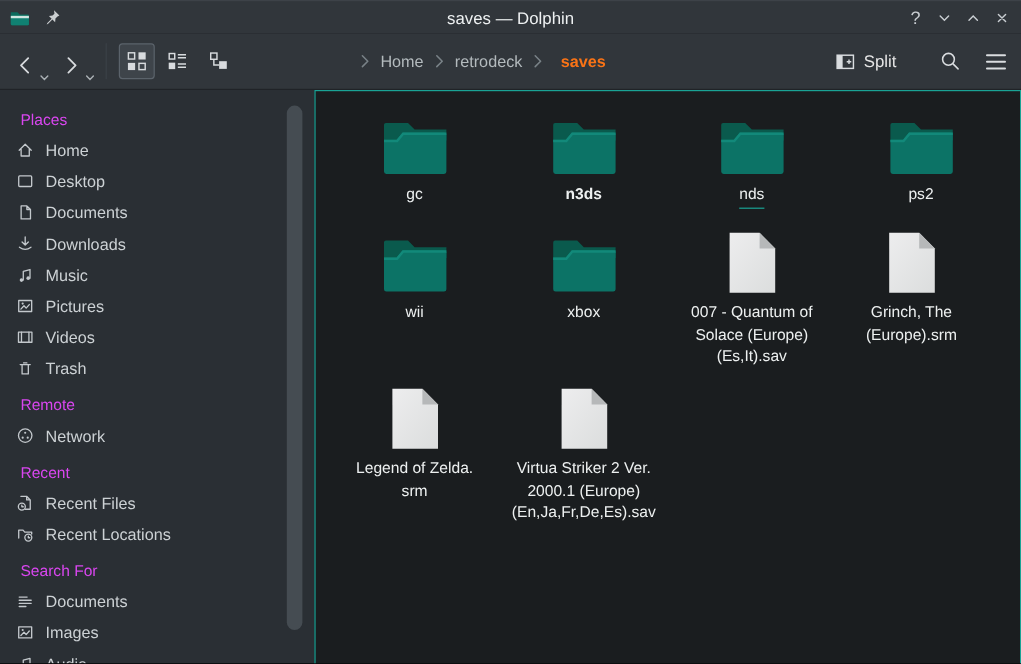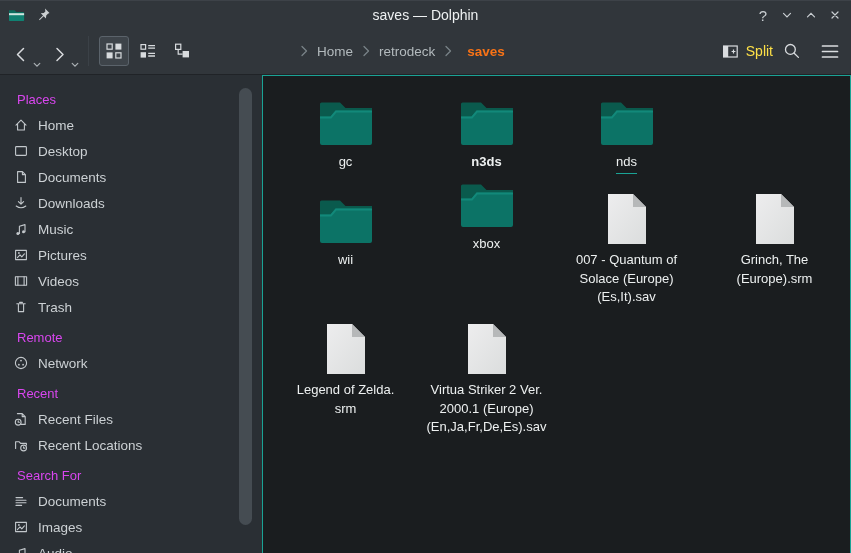--- a/index.html
+++ b/index.html
@@ -36,22 +36,22 @@
   .nav-btn .caret { position:absolute; right:-3px; bottom:-4px; }
   .tb-sep { width:1px; height:30px; background:#3b4147; margin:0 6px 0 12px; }
   .view-btn { width:30px; height:30px; margin-left:4px; border-radius:3px; border:1px solid transparent;
     background:none; display:flex; align-items:center; justify-content:center; }
   .view-btn.selected { background:#3e444a; border-color:#5b636b; }
   .breadcrumb { display:flex; align-items:center; margin-left:97px; font-size:13.5px; color:#b3babd; }
   .breadcrumb .crumb { padding:0 3px; cursor:default; }
   .breadcrumb .crumb.current { color:#f97316; font-weight:bold; padding-left:9px; }
   .breadcrumb .bc-chev { display:flex; margin:0 6px; }
   .tb-right { position:absolute; right:12px; display:flex; align-items:center; }
-  .split-btn { background:none; border:none; color:#fde047; font-size:14px;
-    display:flex; align-items:center; gap:7px; margin-right:10px; }
+  .split-btn { background:none; border:none; color:#e5e5e5; font-size:14px;
+    display:flex; align-items:center; gap:7px; margin-right:36px; }
   .icon-btn { background:none; border:none; display:flex; margin-left:20px; }
   
   .sidebar {
     position:absolute; left:0; top:75px; width:262px; bottom:0;
     background:var(--sidebar-bg); padding-top:7px; overflow:hidden;
   }
   .side-title { height:25px; display:flex; align-items:center; padding-left:17px;
     color:#d946ef; font-size:13px; }
   .side-sec { margin-top:5px; }
   .side-sec:first-child { margin-top:0; }
@@ -376,33 +376,45 @@
           <svg viewBox="0 0 58 52" width="58" height="52">
   <path d="M3 8 q0-1.6 1.6-1.6 H23 l5.5 5.6 H55 v9 H3 Z" fill="#0a5a4d"></path>
   <path d="M3 20.5 H13.5 L18.5 14.5 H53 q2 0 2 2 V47 q0 2-2 2 H5 q-2 0-2-2 Z" fill="#0c7366"></path>
   <path d="M3 20.5 H13.5 L18.5 14.5 H55 V16.6 H19.4 L14.4 22.6 H3 Z" fill="#12897a"></path>
 </svg>
         </div>
         <div class="label">
           <div class="ln">nds</div>
         </div>
       </div>
-      <div class="cell" title="wii" style="left: 12px; top: 108px;">
+      <div class="cell" title="ps2" style="left: 434px; top: 10px;">
         <div class="icon-box">
           <svg viewBox="0 0 58 52" width="58" height="52">
   <path d="M3 8 q0-1.6 1.6-1.6 H23 l5.5 5.6 H55 v9 H3 Z" fill="#0a5a4d"></path>
   <path d="M3 20.5 H13.5 L18.5 14.5 H53 q2 0 2 2 V47 q0 2-2 2 H5 q-2 0-2-2 Z" fill="#0c7366"></path>
   <path d="M3 20.5 H13.5 L18.5 14.5 H55 V16.6 H19.4 L14.4 22.6 H3 Z" fill="#12897a"></path>
 </svg>
         </div>
         <div class="label">
+          <div class="ln">ps2</div>
+        </div>
+      </div>
+      <div class="cell" title="wii" style="left: 12px; top: 108px;">
+        <div class="icon-box">
+          <svg viewBox="0 0 58 52" width="58" height="52">
+  <path d="M3 8 q0-1.6 1.6-1.6 H23 l5.5 5.6 H55 v9 H3 Z" fill="#0a5a4d"></path>
+  <path d="M3 20.5 H13.5 L18.5 14.5 H53 q2 0 2 2 V47 q0 2-2 2 H5 q-2 0-2-2 Z" fill="#0c7366"></path>
+  <path d="M3 20.5 H13.5 L18.5 14.5 H55 V16.6 H19.4 L14.4 22.6 H3 Z" fill="#12897a"></path>
+</svg>
+        </div>
+        <div class="label">
           <div class="ln">wii</div>
         </div>
       </div>
-      <div class="cell" title="xbox" style="left: 153px; top: 92px;">
+      <div class="cell" title="xbox" style="left: 153px; top: 108px;">
         <div class="icon-box">
           <svg viewBox="0 0 58 52" width="58" height="52">
   <path d="M3 8 q0-1.6 1.6-1.6 H23 l5.5 5.6 H55 v9 H3 Z" fill="#0a5a4d"></path>
   <path d="M3 20.5 H13.5 L18.5 14.5 H53 q2 0 2 2 V47 q0 2-2 2 H5 q-2 0-2-2 Z" fill="#0c7366"></path>
   <path d="M3 20.5 H13.5 L18.5 14.5 H55 V16.6 H19.4 L14.4 22.6 H3 Z" fill="#12897a"></path>
 </svg>
         </div>
         <div class="label">
           <div class="ln">xbox</div>
         </div>
@@ -419,21 +431,21 @@
   <path d="M2 2 H27 L40 15 V52 H2 Z" fill="url(#pg6)"></path>
   <path d="M27 2 L40 15 H27 Z" fill="#b6b8b9"></path>
 </svg>
         </div>
         <div class="label">
           <div class="ln">007 - Quantum of</div>
           <div class="ln">Solace (Europe)</div>
           <div class="ln">(Es,It).sav</div>
         </div>
       </div>
-      <div class="cell" title="Grinch, The (Europe).srm" style="left: 441px; top: 108px;">
+      <div class="cell" title="Grinch, The (Europe).srm" style="left: 426px; top: 108px;">
         <div class="icon-box">
           <svg viewBox="0 0 42 54" width="42" height="54">
   <defs>
               <linearGradient id="pg7" x1="0" y1="0" x2="1" y2="1">
     <stop offset="0" stop-color="#ededee"></stop>
                 <stop offset="1" stop-color="#dbdddd"></stop>
   </linearGradient>
             </defs>
   <path d="M2 2 H27 L40 15 V52 H2 Z" fill="url(#pg7)"></path>
   <path d="M27 2 L40 15 H27 Z" fill="#b6b8b9"></path>

